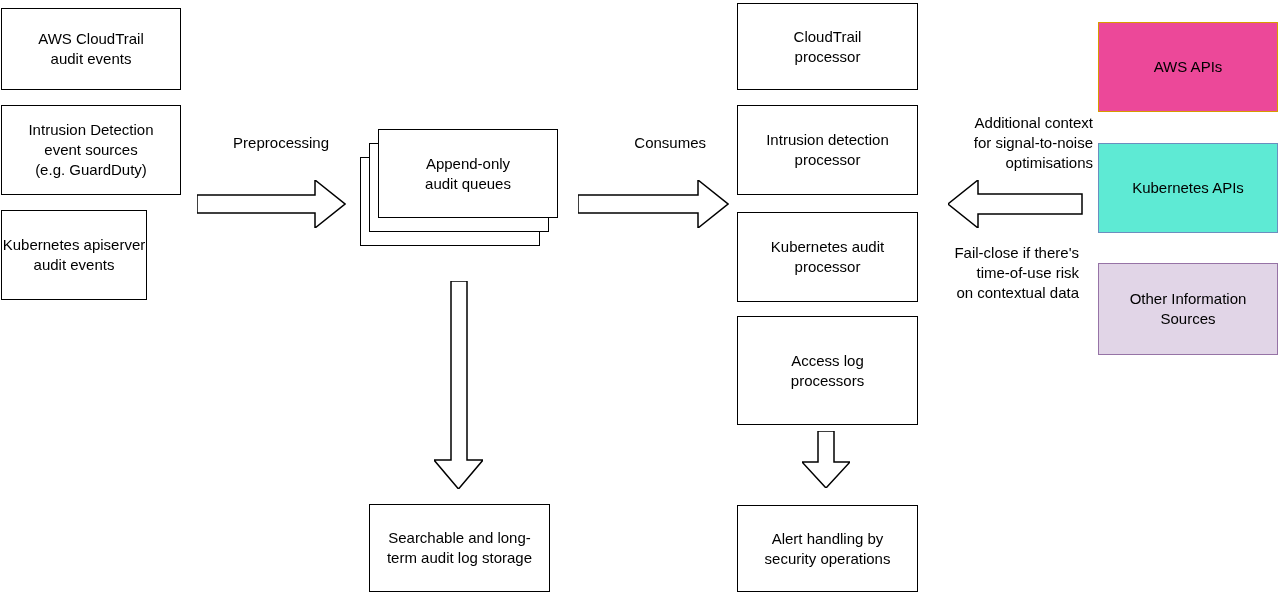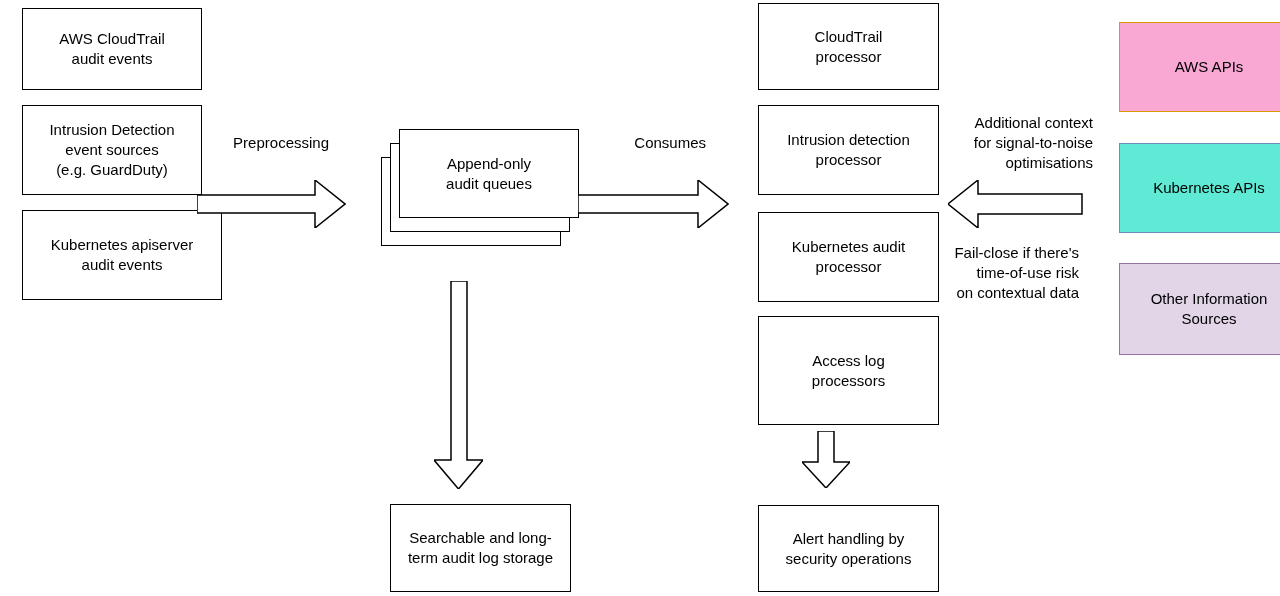--- a/index.html
+++ b/index.html
@@ -4,38 +4,38 @@
 <style>
   html,body{margin:0;padding:0;background:#fff;}
   .canvas{
     position:relative;width:1280px;height:596px;background:#ffffff;
     font-family:"Liberation Sans",sans-serif;font-size:15px;line-height:20px;color:#000;
     overflow:hidden;
   }
   .box{
     position:absolute;border:1.5px solid #000;background:#fff;
     display:flex;align-items:center;justify-content:center;
-    text-align:center;white-space:pre-line;box-sizing:border-box;margin-left:21px;
+    text-align:center;white-space:pre-line;box-sizing:border-box;
   }
   .colorbox{border-width:1.5px;border-style:solid;}
   .flabel{position:absolute;text-align:right;white-space:pre-line;}
   svg.arrow{position:absolute;display:block;}
   svg.arrow polygon{fill:#ffffff;stroke:#000000;stroke-width:1.5;stroke-linejoin:miter;}
 </style>
 </head>
 <body>
 
 <div class="canvas">
 
   <div class="box" style="left:1px;top:8px;width:180px;height:82px;">AWS CloudTrail
 audit events</div>
   <div class="box" style="left:1px;top:105px;width:180px;height:90px;">Intrusion Detection
 event sources
 (e.g. GuardDuty)</div>
-  <div class="box" style="left:1px;top:210px;width:200px;height:90px;">Kubernetes apiserver
+  <div class="box" style="left:1px;top:210px;width:146px;height:90px;">Kubernetes apiserver
 audit events</div>
 
   <div class="flabel" style="left:199px;top:133px;width:130px;">Preprocessing</div>
   <svg class="arrow" style="left:197px;top:180px;" width="149" height="48" viewBox="0 0 149 48">
     <polygon points="0,15 118,15 118,0 148,24 118,48 118,33 0,33"></polygon>
   </svg>
 
   <div class="box" style="left:360px;top:157px;width:180px;height:89px;"></div>
   <div class="box" style="left:369px;top:143px;width:180px;height:89px;"></div>
   <div class="box" style="left:378px;top:129px;width:180px;height:89px;">Append-only
@@ -58,21 +58,21 @@
   <div class="flabel" style="left:933px;top:113px;width:160px;">Additional context
 for signal-to-noise
 optimisations</div>
   <svg class="arrow" style="left:948px;top:180px;" width="135" height="48" viewBox="0 0 135 48">
     <polygon points="0,24 30,0 30,14 134,14 134,34 30,34 30,48"></polygon>
   </svg>
   <div class="flabel" style="left:909px;top:243px;width:170px;">Fail-close if there's
 time-of-use risk
 on contextual data</div>
 
-  <div class="box colorbox" style="left: 1098px; top: 22px; width: 180px; height: 90px; background: #f9a8d4; border-color: rgb(215, 155, 0);">AWS APIs</div>
+  <div class="box colorbox" style="left: 1098px; top: 22px; width: 180px; height: 90px; background: #ec4899; border-color: rgb(215, 155, 0);">AWS APIs</div>
   <div class="box colorbox" style="left: 1098px; top: 143px; width: 180px; height: 90px; background: #5eead4; border-color: rgb(108, 142, 191);">Kubernetes APIs</div>
   <div class="box colorbox" style="left: 1098px; top: 263px; width: 180px; height: 92px; background: rgb(225, 213, 231); border-color: rgb(150, 115, 166);">Other Information
 Sources</div>
 
   <svg class="arrow" style="left:434px;top:281px;" width="49" height="208" viewBox="0 0 49 208">
     <polygon points="17,0 33,0 33,179 49,179 24.5,208 0,179 17,179"></polygon>
   </svg>
   <div class="box" style="left:369px;top:504px;width:181px;height:88px;">Searchable and long-
 term audit log storage</div>
 

